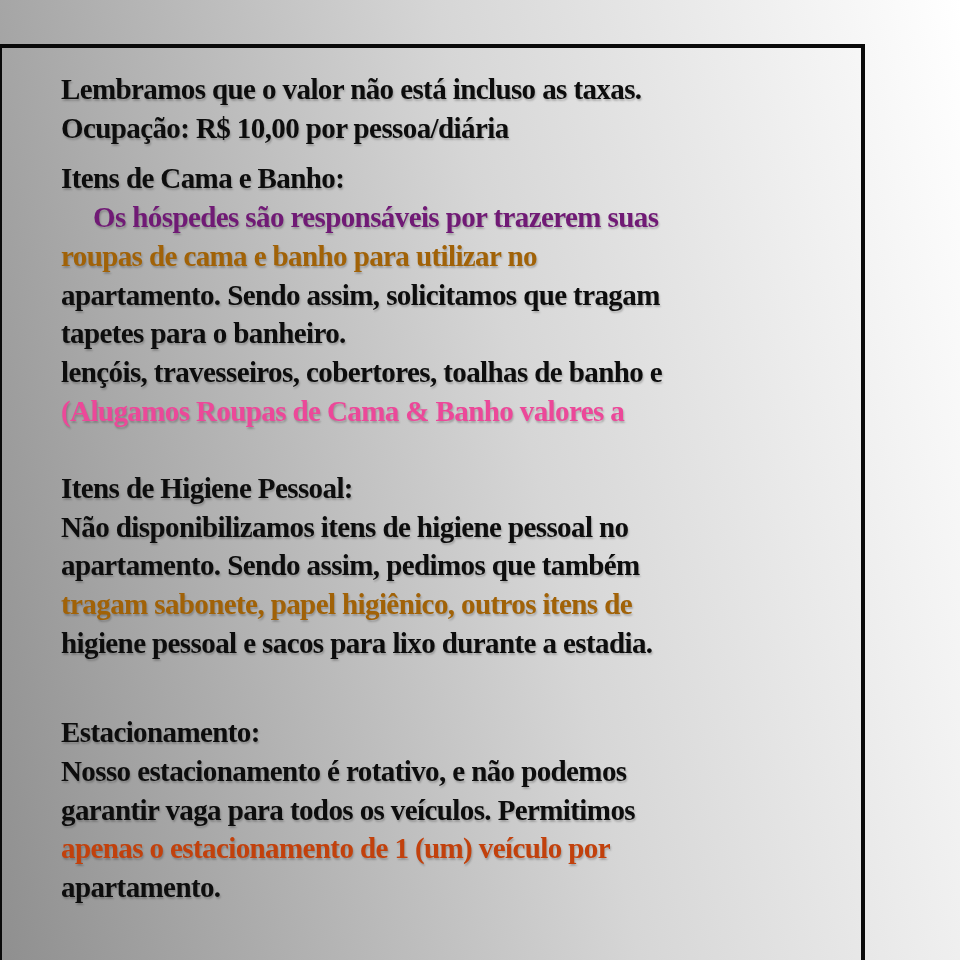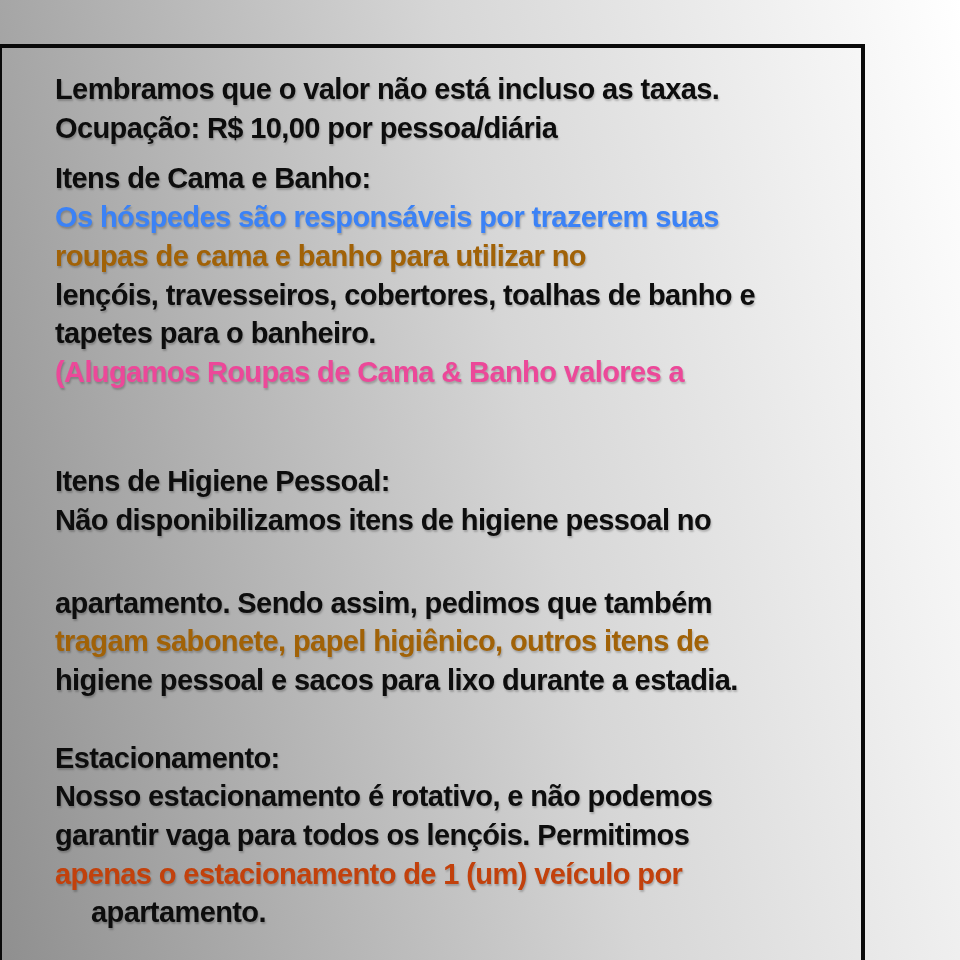--- a/index.html
+++ b/index.html
@@ -19,23 +19,24 @@
     left: -2px;
     top: 44px;
     width: 867px;
     height: 940px;
     border: 4px solid #0a0a0a;
     box-sizing: border-box;
     background: transparent;
   }
   .textblock {
     position: absolute;
-    left: 55px;
+    left: 61px;
     top: 70px;
     width: 790px;
+    font-family: Liberation Serif, serif;
   }
   .line {
     font-size: 29px;
     font-weight: 700;
     line-height: 38.7px;
     min-height: 38.7px;
     letter-spacing: -0.6px;
     color: #0d0d0d;
     text-shadow: 1px 2px 2px rgba(0,0,0,0.22);
     white-space: nowrap;
@@ -43,30 +44,31 @@
 </style>
 </head>
 <body style="background: linear-gradient(78deg, rgb(143, 143, 143) 0%, rgb(214, 214, 214) 55%, rgb(255, 255, 255) 100%);">
 
 <div class="frame" style="border-color: rgb(10, 10, 10);"></div>
 
 <div class="textblock">
   <div class="line" style="color: rgb(13, 13, 13);">Lembramos que o valor não está incluso as taxas.</div>
   <div class="line" style="color: rgb(13, 13, 13);">Ocupação: R$ 10,00 por pessoa/diária</div>
   <div class="line" style="color: rgb(13, 13, 13); margin-top: 12px;">Itens de Cama e Banho:</div>
-  <div class="line" style="color: #3b82f6;">Os hóspedes são responsáveis por trazerem suas</div>
+  <div class="line" style="color: #701a75; margin-left: 32px;">Os hóspedes são responsáveis por trazerem suas</div>
   <div class="line" style="color: #a16207;">roupas de cama e banho para utilizar no</div>
+  <div class="line" style="color: rgb(13, 13, 13);">apartamento. Sendo assim, solicitamos que tragam</div>
+  <div class="line" style="color: rgb(13, 13, 13);">tapetes para o banheiro.</div>
   <div class="line" style="color: rgb(13, 13, 13);">lençóis, travesseiros, cobertores, toalhas de banho e</div>
-  <div class="line" style="color: rgb(13, 13, 13);">tapetes para o banheiro.</div>
   <div class="line" style="color: #ec4899;">(Alugamos Roupas de Cama &amp; Banho valores a</div>
   <div class="line" style="color: rgb(13, 13, 13);"></div>
-  <div class="line" style="color: rgb(13, 13, 13); margin-top: 32px;">Itens de Higiene Pessoal:</div>
+  <div class="line" style="color: rgb(13, 13, 13);">Itens de Higiene Pessoal:</div>
   <div class="line" style="color: rgb(13, 13, 13);">Não disponibilizamos itens de higiene pessoal no</div>
-  <div class="line" style="color: rgb(13, 13, 13); margin-top: 44px;">apartamento. Sendo assim, pedimos que também</div>
+  <div class="line" style="color: rgb(13, 13, 13);">apartamento. Sendo assim, pedimos que também</div>
   <div class="line" style="color: #a16207;">tragam sabonete, papel higiênico, outros itens de</div>
   <div class="line" style="color: rgb(13, 13, 13);">higiene pessoal e sacos para lixo durante a estadia.</div>
   <div class="line" style="color: rgb(13, 13, 13);"></div>
-  <div class="line" style="color: rgb(13, 13, 13);">Estacionamento:</div>
+  <div class="line" style="color: rgb(13, 13, 13); margin-top: 12px;">Estacionamento:</div>
   <div class="line" style="color: rgb(13, 13, 13);">Nosso estacionamento é rotativo, e não podemos</div>
-  <div class="line" style="color: rgb(13, 13, 13);">garantir vaga para todos os lençóis. Permitimos</div>
+  <div class="line" style="color: rgb(13, 13, 13);">garantir vaga para todos os veículos. Permitimos</div>
   <div class="line" style="color: #c2410c;">apenas o estacionamento de 1 (um) veículo por</div>
-  <div class="line" style="color: rgb(13, 13, 13); margin-left: 36px;">apartamento.</div>
+  <div class="line" style="color: rgb(13, 13, 13);">apartamento.</div>
 </div>
 
 </body></html>

